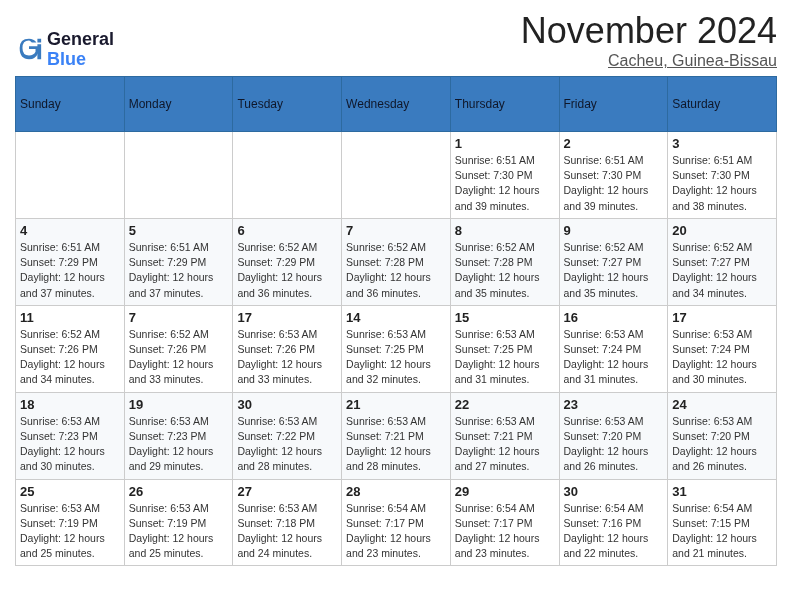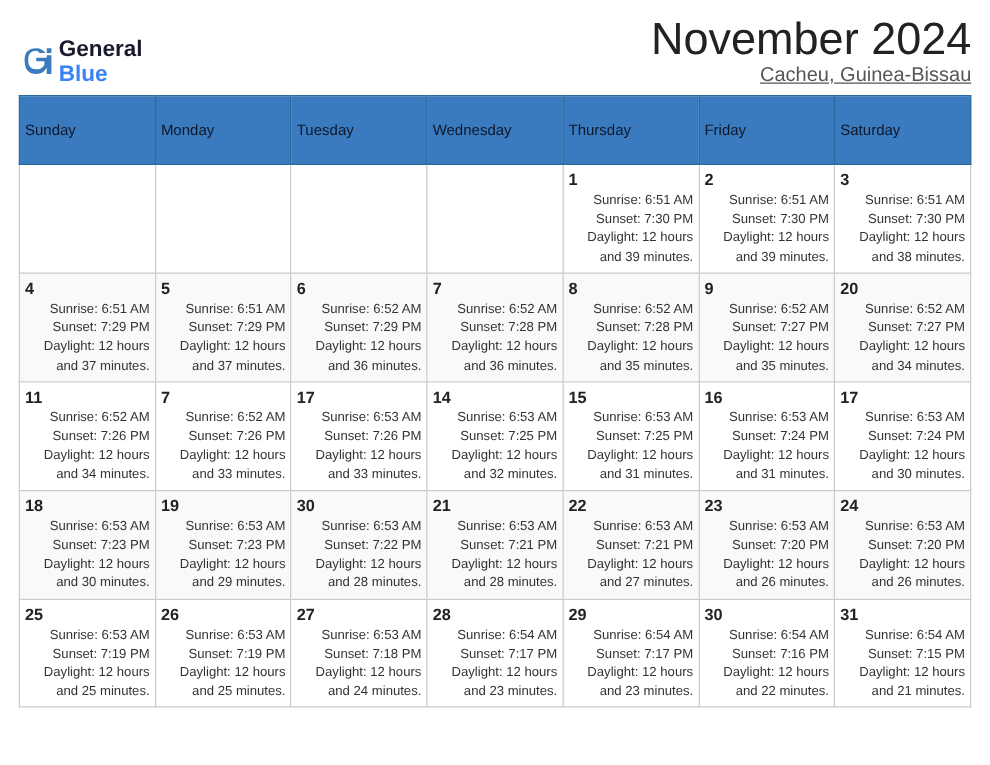--- a/index.html
+++ b/index.html
@@ -75,21 +75,20 @@
       font-size: 13px;
       font-weight: bold;
       color: #222;
       margin-bottom: 2px;
       display: block;
     }
     .day-info {
       color: #333;
       font-size: 10.5px;
       line-height: 1.45;
-      text-align: right;
     }
     .empty-cell {
       background: #fff !important;
     }
   </style>
 </head>
 <body>
 
 <div class="header-area">
   <div class="logo">

